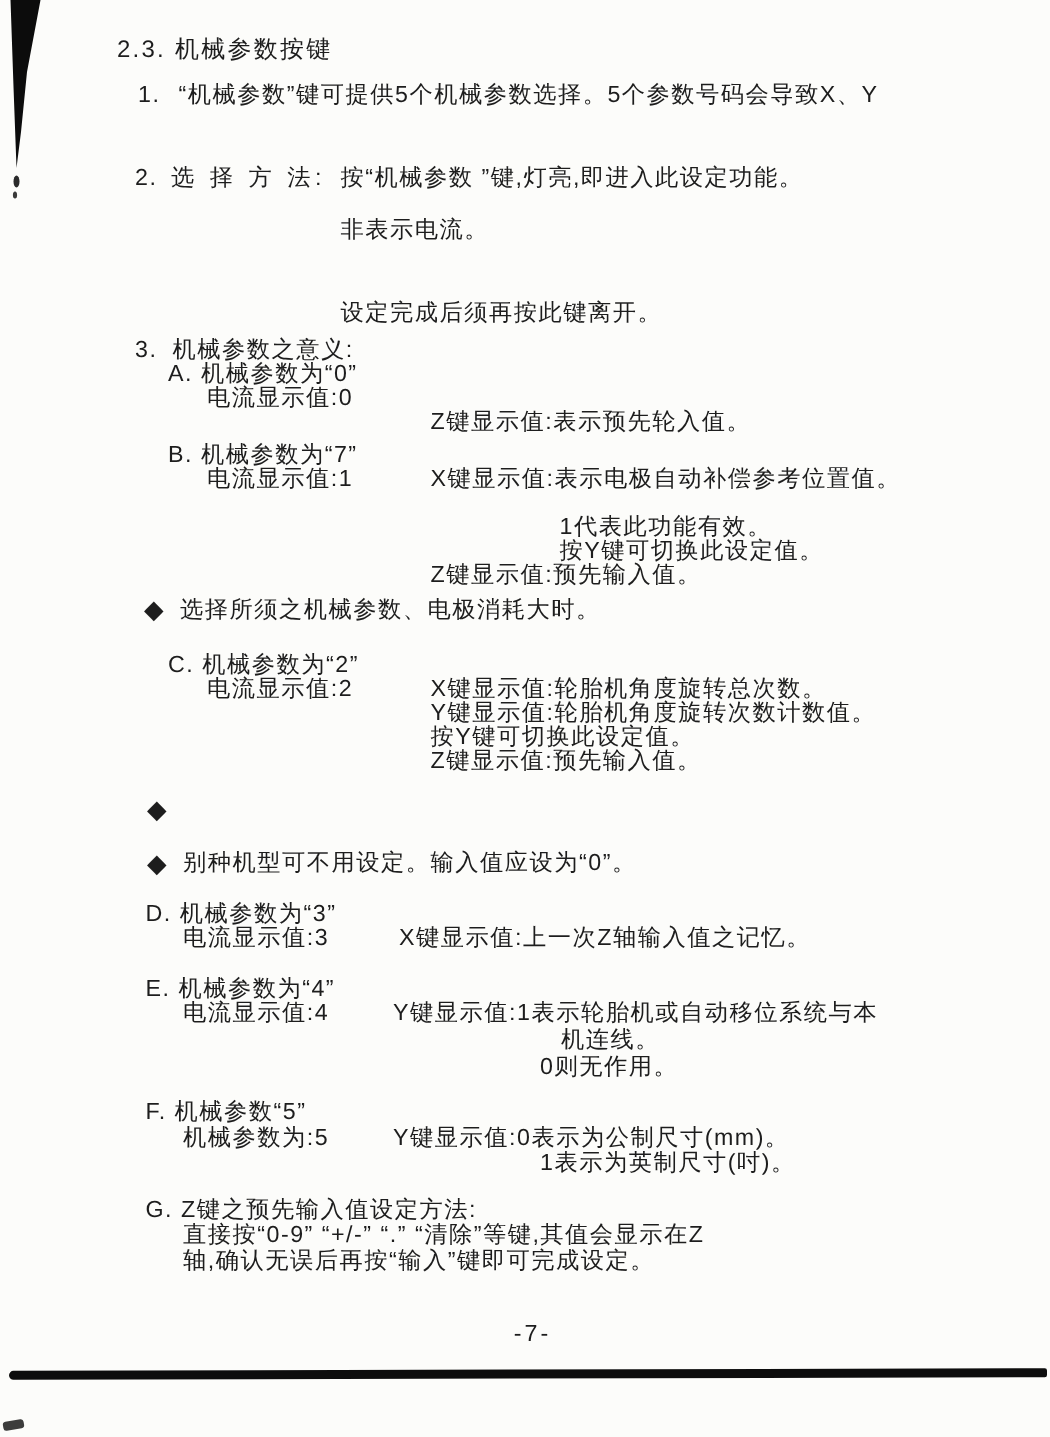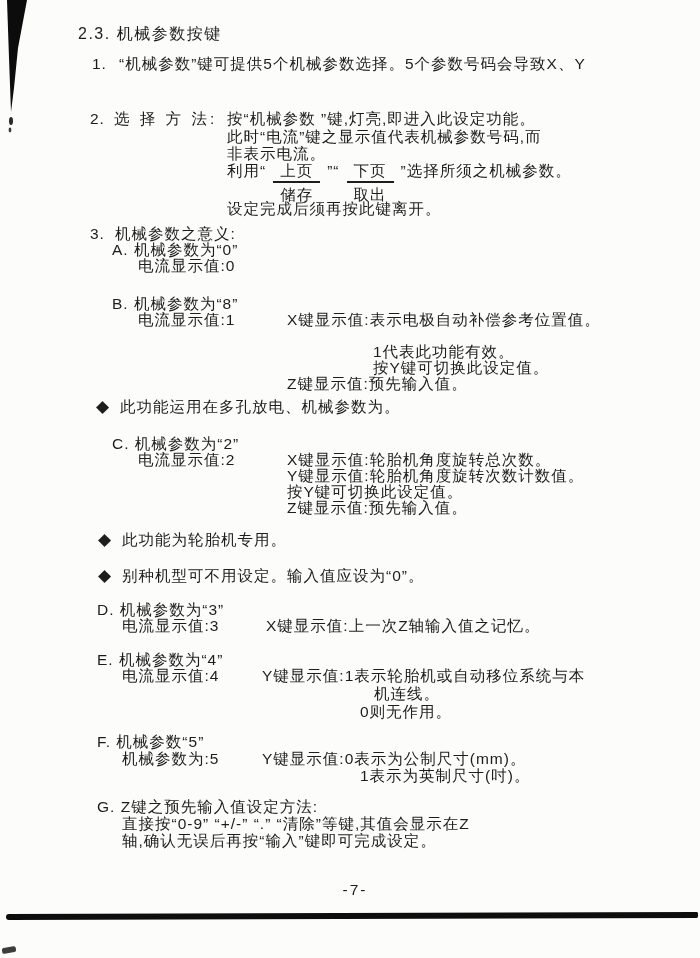--- a/index.html
+++ b/index.html
@@ -45,67 +45,53 @@
   </svg>
 
   <div class="ln title" style="left:78px;top:24px">2.3. 机械参数按键</div>
 
   <div class="ln" style="left:92px;top:54px">1.</div>
   <div class="ln" style="left:119px;top:54px">“机械参数”键可提供5个机械参数选择。5个参数号码会导致X、Y</div>
 
   <div class="ln" style="left:90px;top:109px">2.</div>
   <div class="ln spread" style="left:114px;top:109px">选 择 方 法:</div>
   <div class="ln" style="left:227px;top:109px">按“机械参数 ”键,灯亮,即进入此设定功能。</div>
-  <div class="ln" style="left:227px;top:127px">此时“电流”键之显示值代表机械参数号码,而</div>
   <div class="ln" style="left:227px;top:144px">非表示电流。</div>
 
-  <div class="ln flexrow" style="left:227px;top:161px">
-    <span>利用“</span>
-    <span class="frac">
-      <span class="top">上页</span>
-      <span class="bot">储存</span>
-    </span>
-    <span>”“</span>
-    <span class="frac">
-      <span class="top">下页</span>
-      <span class="bot">取出</span>
-    </span>
-    <span>”选择所须之机械参数。</span>
-  </div>
 
   <div class="ln" style="left:227px;top:199px">设定完成后须再按此键离开。</div>
 
   <div class="ln" style="left:90px;top:224px">3.</div>
   <div class="ln" style="left:115px;top:224px">机械参数之意义:</div>
 
   <div class="ln" style="left:112px;top:240px">A. 机械参数为“0”</div>
   <div class="ln" style="left:138px;top:256px">电流显示值:0</div>
+  <div class="ln" style="left:287px;top:272px">Z键显示值:表示预先轮入值。</div>
 
-  <div class="ln" style="left:112px;top:294px">B. 机械参数为“8”</div>
+  <div class="ln" style="left:112px;top:294px">B. 机械参数为“7”</div>
   <div class="ln" style="left:138px;top:310px">电流显示值:1</div>
   <div class="ln" style="left:287px;top:310px">X键显示值:表示电极自动补偿参考位置值。</div>
   <div class="ln" style="left:373px;top:342px">1代表此功能有效。</div>
   <div class="ln" style="left:373px;top:358px">按Y键可切换此设定值。</div>
   <div class="ln" style="left:287px;top:374px">Z键显示值:预先输入值。</div>
 
   <div class="ln note" style="left:96px;top:397px">
     <span class="diamond">◆</span>
-    <span>此功能运用在多孔放电、机械参数为。</span>
+    <span>选择所须之机械参数、电极消耗大时。</span>
   </div>
 
   <div class="ln" style="left:112px;top:434px">C. 机械参数为“2”</div>
   <div class="ln" style="left:138px;top:450px">电流显示值:2</div>
   <div class="ln" style="left:287px;top:450px">X键显示值:轮胎机角度旋转总次数。</div>
   <div class="ln" style="left:287px;top:466px">Y键显示值:轮胎机角度旋转次数计数值。</div>
   <div class="ln" style="left:287px;top:482px">按Y键可切换此设定值。</div>
   <div class="ln" style="left:287px;top:498px">Z键显示值:预先输入值。</div>
 
   <div class="ln note" style="left:98px;top:530px">
     <span class="diamond">◆</span>
-    <span>此功能为轮胎机专用。</span>
   </div>
 
   <div class="ln note" style="left:98px;top:566px">
     <span class="diamond">◆</span>
     <span>别种机型可不用设定。输入值应设为“0”。</span>
   </div>
 
   <div class="ln" style="left:97px;top:600px">D. 机械参数为“3”</div>
   <div class="ln" style="left:122px;top:616px">电流显示值:3</div>
   <div class="ln" style="left:266px;top:616px">X键显示值:上一次Z轴输入值之记忆。</div>

